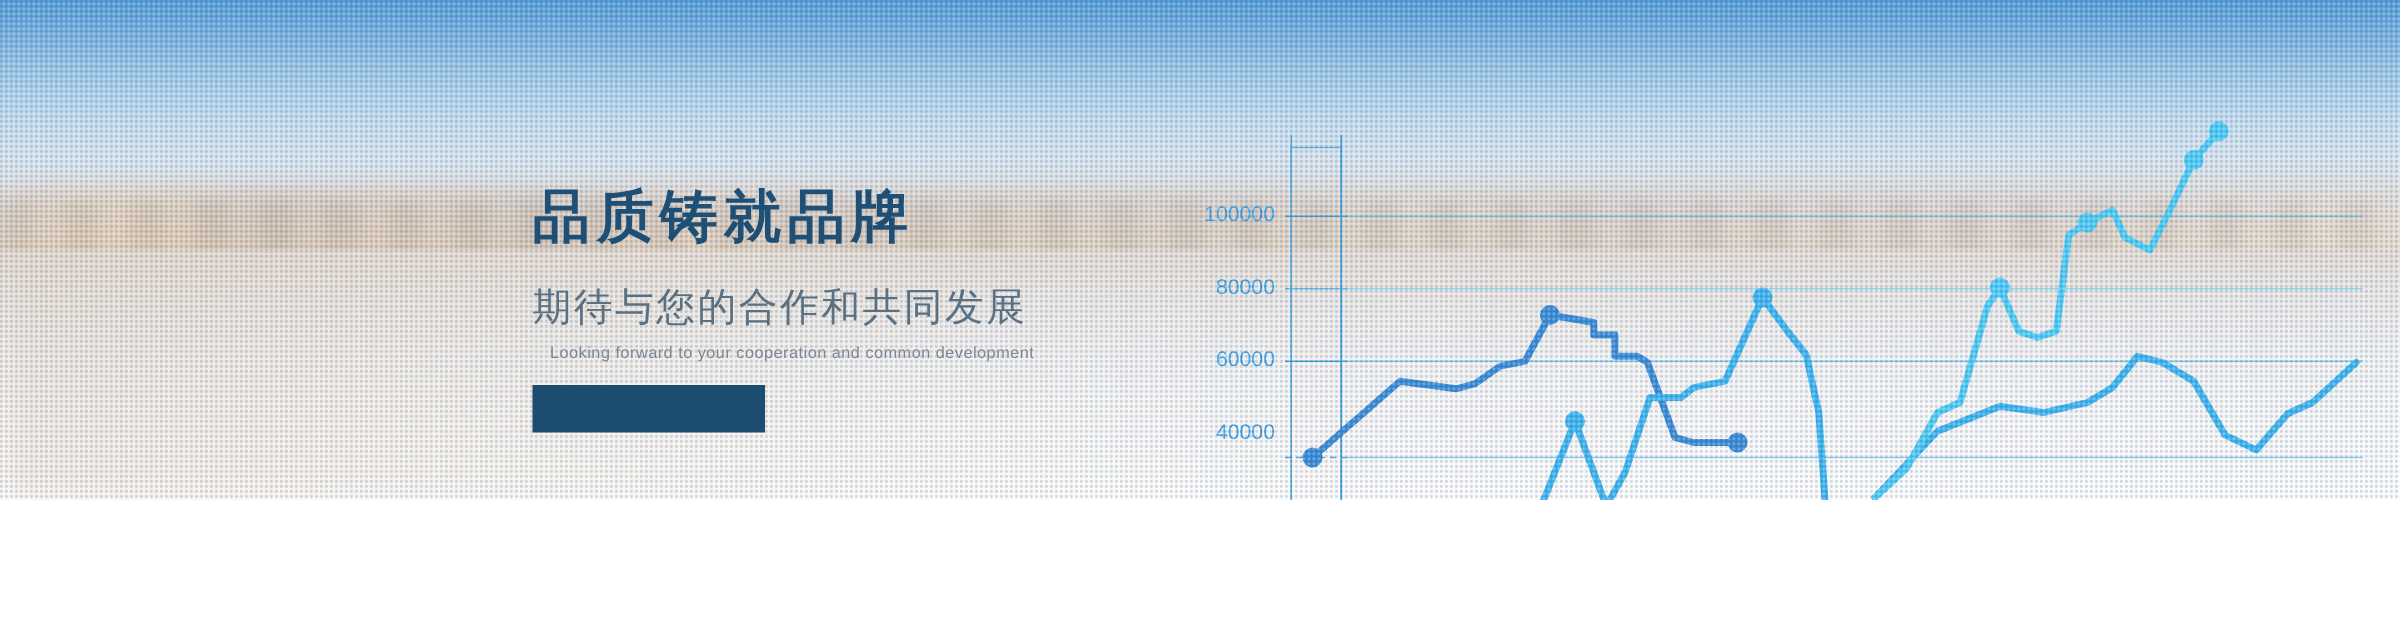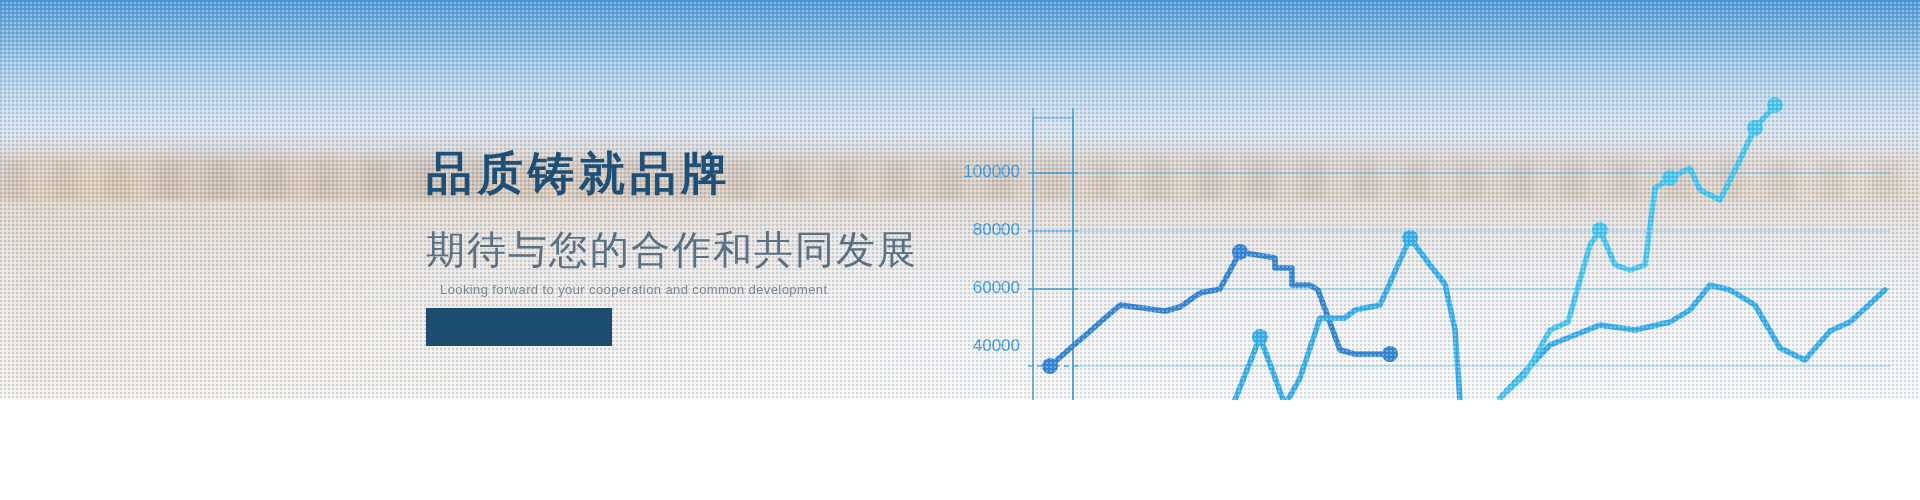--- a/index.html
+++ b/index.html
@@ -133,21 +133,21 @@
   .headline {
     font-size: 46px;
     line-height: 1;
     letter-spacing: 5px;
     color: #1d4f77;
     font-weight: 700;
     margin: 0 0 34px 0;
     white-space: nowrap;
   }
   .subhead {
-    font-size: 39px;
+    font-size: 31px;
     line-height: 1;
     letter-spacing: 2px;
     color: #5a7183;
     font-weight: 400;
     margin: 0 0 12px 0;
     white-space: nowrap;
   }
   .subhead-en {
     font-size: 13px;
     line-height: 1;

